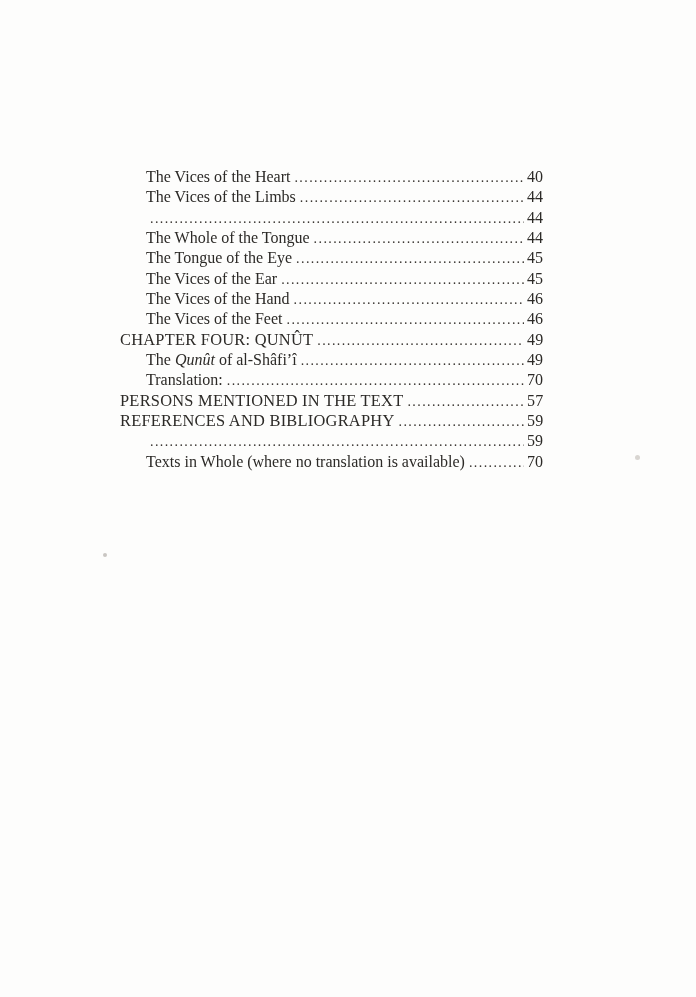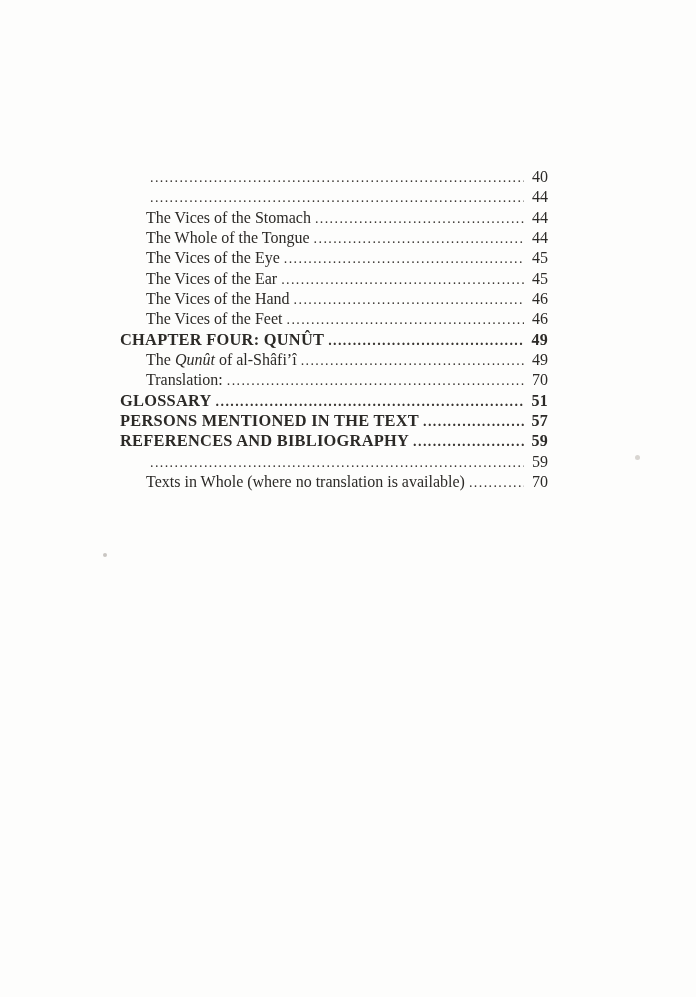--- a/index.html
+++ b/index.html
@@ -26,21 +26,20 @@
     display: flex;
     align-items: baseline;
     height: 20.35px;
     font-size: 16px;
     line-height: 20.35px;
     white-space: nowrap;
   }
   .toc-row.lvl0 {
     font-size: 16.4px;
     letter-spacing: 0.25px;
-    font-weight: bold;
   }
   .toc-row.lvl1 {
     padding-left: 26px;
   }
   .toc-label {
     flex: 0 0 auto;
   }
   .toc-label i {
     font-style: italic;
     font-family: Liberation Serif, serif;
@@ -53,21 +52,21 @@
     font-size: 14px;
     letter-spacing: 1.4px;
     color: #3a3632;
   }
   .toc-dots::after {
     content: "..................................................................................................................................................................";
   }
   .toc-num {
     flex: 0 0 auto;
     min-width: 21px;
-    text-align: right;
+    text-align: left;
     font-size: 16px;
   }
   .speck {
     position: absolute;
     border-radius: 50%;
   }
   .speck-left {
     left: 103px;
     top: 553px;
     width: 4px;
@@ -81,39 +80,40 @@
     height: 5px;
     background: #d8d5d1;
   }
 </style>
 </head>
 <body>
 
 <div class="page">
   <div class="toc" id="toc">
       <div class="toc-row lvl1">
+        <span class="toc-label">The Vices of the Heart</span>
         <span class="toc-dots"></span>
         <span class="toc-num">40</span>
       </div>
       <div class="toc-row lvl1">
+        <span class="toc-label">The Vices of the Limbs</span>
         <span class="toc-dots"></span>
         <span class="toc-num">44</span>
       </div>
       <div class="toc-row lvl1">
-        <span class="toc-label">The Vices of the Stomach</span>
         <span class="toc-dots"></span>
         <span class="toc-num">44</span>
       </div>
       <div class="toc-row lvl1">
         <span class="toc-label">The Whole of the Tongue</span>
         <span class="toc-dots"></span>
         <span class="toc-num">44</span>
       </div>
       <div class="toc-row lvl1">
-        <span class="toc-label">The Vices of the Eye</span>
+        <span class="toc-label">The Tongue of the Eye</span>
         <span class="toc-dots"></span>
         <span class="toc-num">45</span>
       </div>
       <div class="toc-row lvl1">
         <span class="toc-label">The Vices of the Ear</span>
         <span class="toc-dots"></span>
         <span class="toc-num">45</span>
       </div>
       <div class="toc-row lvl1">
         <span class="toc-label">The Vices of the Hand</span>
@@ -134,25 +134,20 @@
         <span class="toc-label"><span>The </span><i>Qunût</i><span> of al-Shâfi’î</span></span>
         <span class="toc-dots"></span>
         <span class="toc-num">49</span>
       </div>
       <div class="toc-row lvl1">
         <span class="toc-label">Translation:</span>
         <span class="toc-dots"></span>
         <span class="toc-num">70</span>
       </div>
       <div class="toc-row lvl0">
-        <span class="toc-label">GLOSSARY</span>
-        <span class="toc-dots"></span>
-        <span class="toc-num">51</span>
-      </div>
-      <div class="toc-row lvl0">
         <span class="toc-label">PERSONS MENTIONED IN THE TEXT</span>
         <span class="toc-dots"></span>
         <span class="toc-num">57</span>
       </div>
       <div class="toc-row lvl0">
         <span class="toc-label">REFERENCES AND BIBLIOGRAPHY</span>
         <span class="toc-dots"></span>
         <span class="toc-num">59</span>
       </div>
       <div class="toc-row lvl1">

